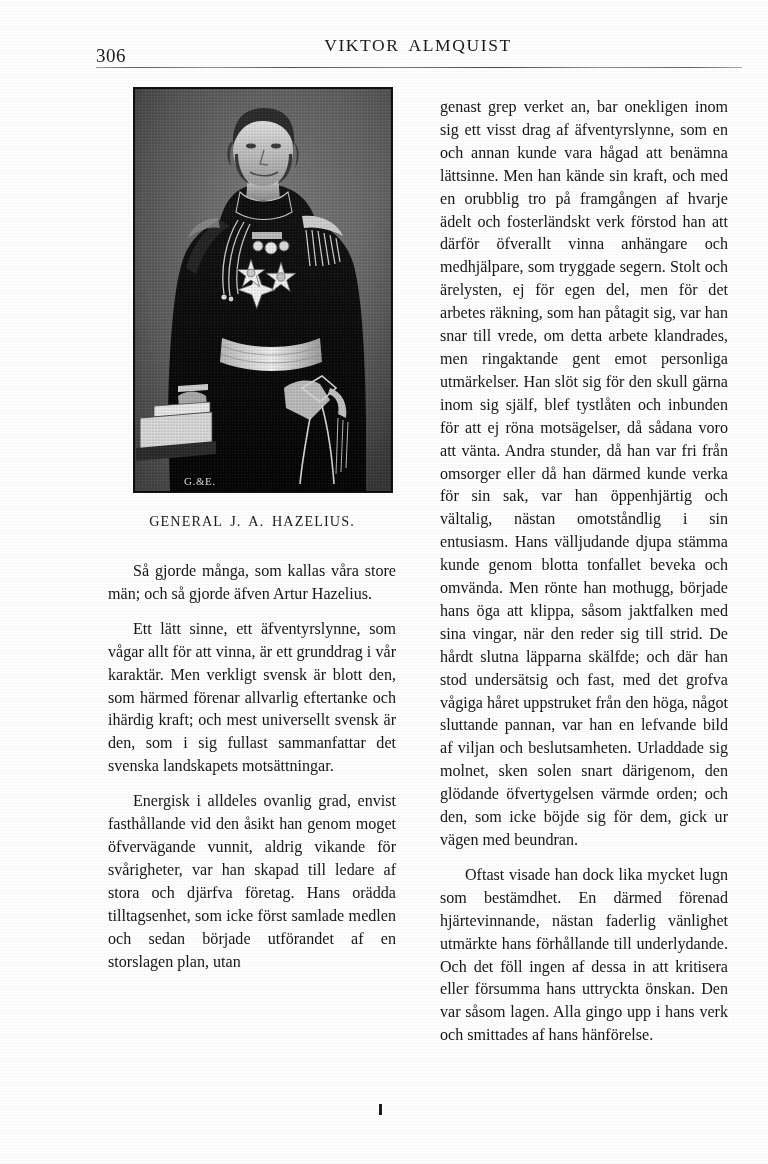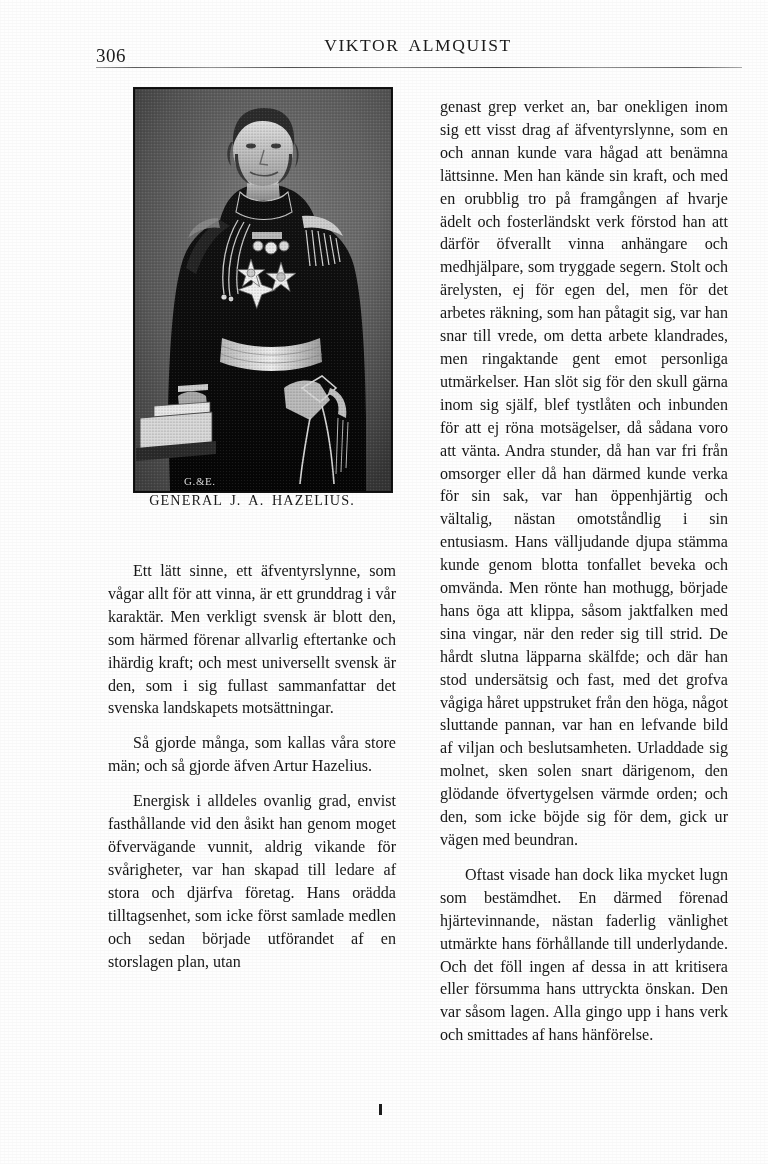--- a/index.html
+++ b/index.html
@@ -104,21 +104,21 @@
     letter-spacing: .6px;
     color: #dcdcdc;
     font-family: "Liberation Serif", "DejaVu Serif", serif;
     text-shadow: 0 0 2px #000;
     margin-left: 43px;
   }
 
   .caption {
     position: absolute;
     left: 96px;
-    top: 492px;
+    top: 513px;
     width: 312px;
     text-align: center;
     font-size: 14.2px;
     letter-spacing: 1.1px;
     word-spacing: 3px;
     color: #1b1b1b;
   }
 
   
   .col-left { top: 548px; width: 312px; }
@@ -285,22 +285,22 @@
 
       <rect x="0" y="0" width="258" height="404" fill="url(#halftone)"></rect>
       <rect x="0" y="0" width="258" height="404" fill="none" stroke="#0d0d0d" stroke-width="2"></rect>
     </svg>
     <span class="plate-sig">G.&amp;E.</span>
   </div>
 
   <div class="caption">GENERAL J. A. HAZELIUS.</div>
 
   <div class="col col-left">
+    <p>Så gjorde många, som kallas våra store män; och så gjorde äfven Artur Hazelius.</p>
     <p>Ett lätt sinne, ett äfventyrslynne, som vågar allt för att vinna, är ett grunddrag i vår karaktär. Men verkligt svensk är blott den, som härmed förenar allvarlig eftertanke och ihärdig kraft; och mest universellt svensk är den, som i sig fullast sammanfattar det svenska landskapets motsättningar.</p>
-    <p>Så gjorde många, som kallas våra store män; och så gjorde äfven Artur Hazelius.</p>
     <p>Energisk i alldeles ovanlig grad, envist fasthållande vid den åsikt han genom moget öfvervägande vunnit, aldrig vikande för svårigheter, var han skapad till ledare af stora och djärfva företag. Hans orädda tilltagsenhet, som icke först samlade medlen och sedan började utförandet af en storslagen plan, utan</p>
   </div>
 
   <div class="col col-right">
     <p class="noindent">genast grep verket an, bar onekligen inom sig ett visst drag af äfventyrslynne, som en och annan kunde vara hågad att benämna lättsinne. Men han kände sin kraft, och med en orubblig tro på framgången af hvarje ädelt och fosterländskt verk förstod han att därför öfverallt vinna anhängare och medhjälpare, som tryggade segern. Stolt och ärelysten, ej för egen del, men för det arbetes räkning, som han påtagit sig, var han snar till vrede, om detta arbete klandrades, men ringaktande gent emot personliga utmärkelser. Han slöt sig för den skull gärna inom sig själf, blef tystlåten och inbunden för att ej röna motsägelser, då sådana voro att vänta. Andra stunder, då han var fri från omsorger eller då han därmed kunde verka för sin sak, var han öppenhjärtig och vältalig, nästan omotståndlig i sin entusiasm. Hans välljudande djupa stämma kunde genom blotta tonfallet beveka och omvända. Men rönte han mothugg, började hans öga att klippa, såsom jaktfalken med sina vingar, när den reder sig till strid. De hårdt slutna läpparna skälfde; och där han stod undersätsig och fast, med det grofva vågiga håret uppstruket från den höga, något sluttande pannan, var han en lefvande bild af viljan och beslutsamheten. Urladdade sig molnet, sken solen snart därigenom, den glödande öfvertygelsen värmde orden; och den, som icke böjde sig för dem, gick ur vägen med beundran.</p>
     <p>Oftast visade han dock lika mycket lugn som bestämdhet. En därmed förenad hjärtevinnande, nästan faderlig vänlighet utmärkte hans förhållande till underlydande. Och det föll ingen af dessa in att kritisera eller försumma hans uttryckta önskan. Den var såsom lagen. Alla gingo upp i hans verk och smittades af hans hänförelse.</p>
   </div>
 
   <div class="sig-mark"></div>
   <div class="grain"></div>

